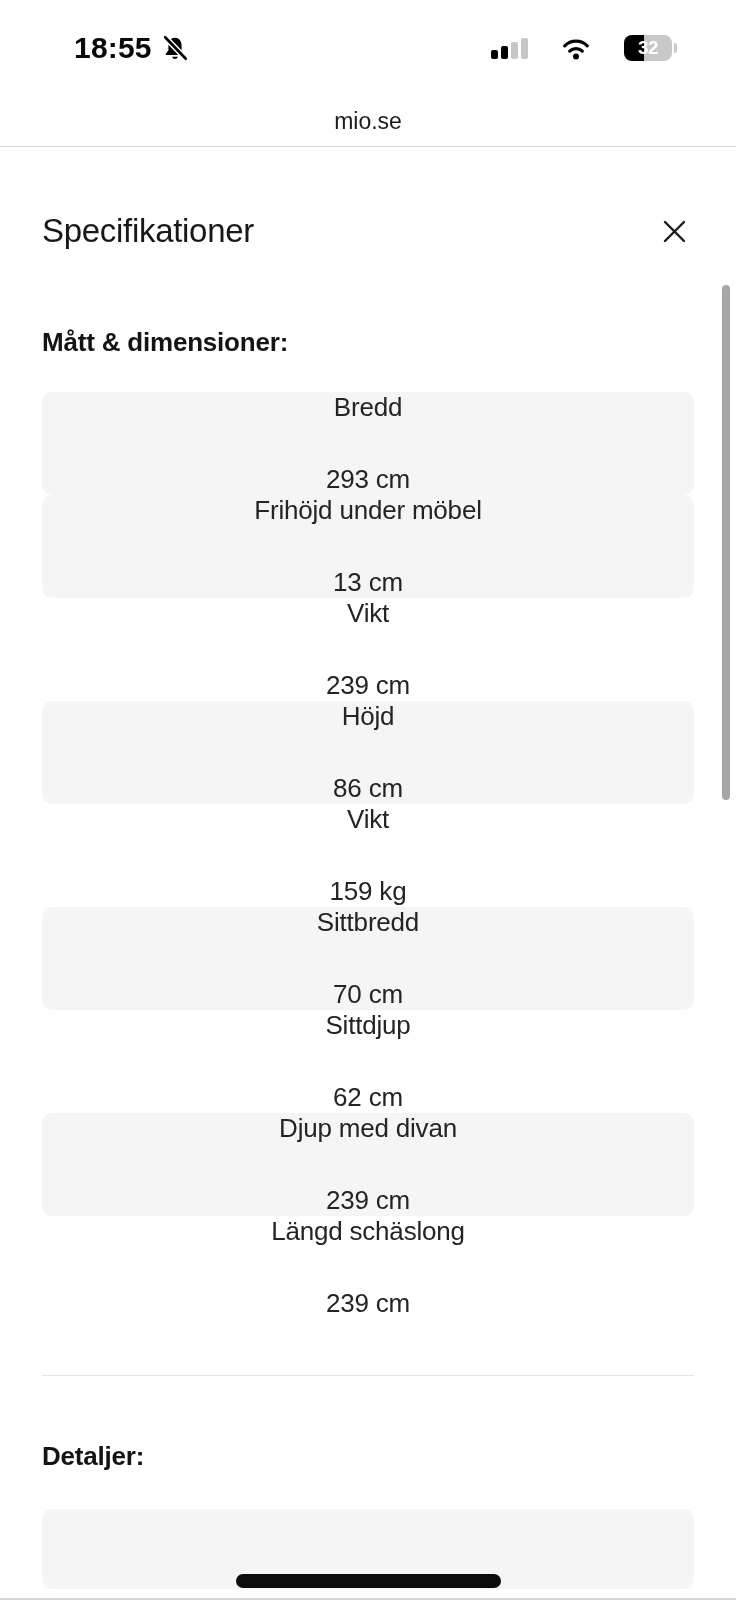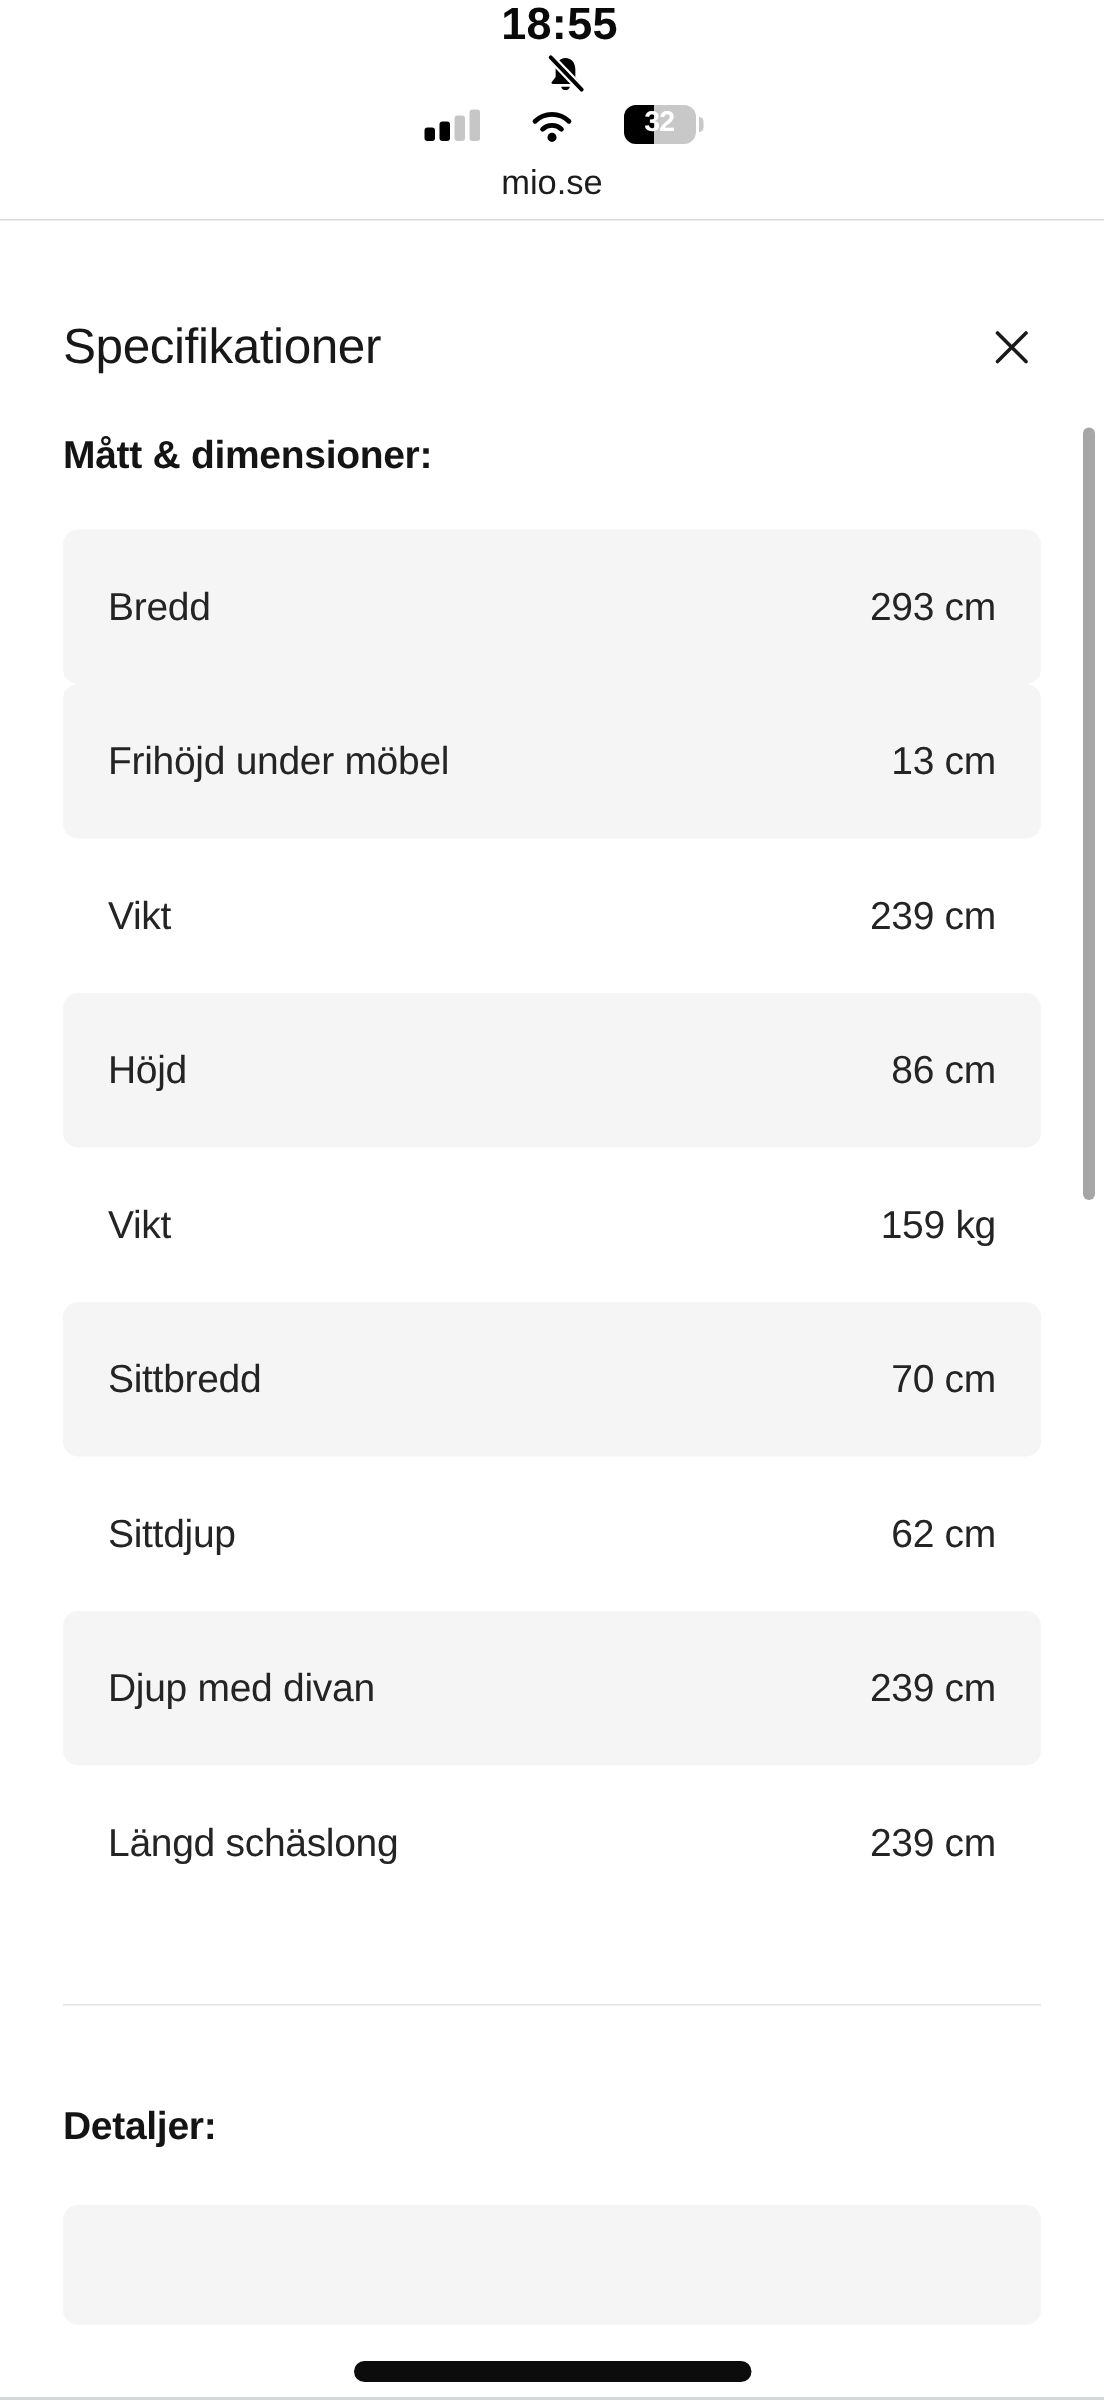--- a/index.html
+++ b/index.html
@@ -10,21 +10,21 @@
     font-family: "Liberation Sans", "DejaVu Sans", sans-serif;
     color: #222222;
     overflow: hidden;
     position: relative;
   }
 
   
   .status-bar {
     height: 96px;
     display: flex; align-items: center;
-    padding-left: 74px; padding-right: 64px; flex-direction: column;
+    padding-left: 74px; padding-right: 64px;
   }
   .time {
     font-size: 30px; font-weight: 700; color: #0a0a0a; letter-spacing: 0.2px;
   }
   .bell-wrap { margin-left: 8px; display: flex; align-items: center; }
   .sb-spacer { flex: 1; }
   .sb-right { display: flex; align-items: center; gap: 32px; }
 
   .signal { display: flex; align-items: flex-end; gap: 3px; height: 22px; }
   .signal .bar { width: 7px; border-radius: 2px; }
@@ -73,29 +73,29 @@
     background: none; border: none; cursor: pointer;
     width: 40px; height: 40px;
     display: flex; align-items: center; justify-content: center;
     padding: 0;
   }
 
   .section-heading {
     font-size: 26px; font-weight: 700; color: #141414;
     line-height: 28px; letter-spacing: -0.2px;
   }
-  .heading-dims { margin-top: 34px; }
+  .heading-dims { margin-top: 73px; }
   .heading-details { margin-top: 66px; }
 
   .rows { margin-top: 36px; }
   .spec-row {
     height: 103px;
     display: flex; align-items: center; justify-content: space-between;
     padding: 0 30px;
-    font-size: 26px; color: #242424; letter-spacing: -0.2px;
+    font-size: 26px; color: #242424; letter-spacing: -0.2px; flex-direction: column;
   }
   .spec-row.shaded { background: #f5f5f5; border-radius: 10px; }
   .spec-label { text-align: left; }
   .spec-value { text-align: right; white-space: nowrap; }
 
   .divider { margin-top: 56px; height: 1px; background: #e4e4e4; }
 
   .bottom-row {
     margin-top: 39px; height: 80px;
     background: #f5f5f5; border-radius: 10px;

